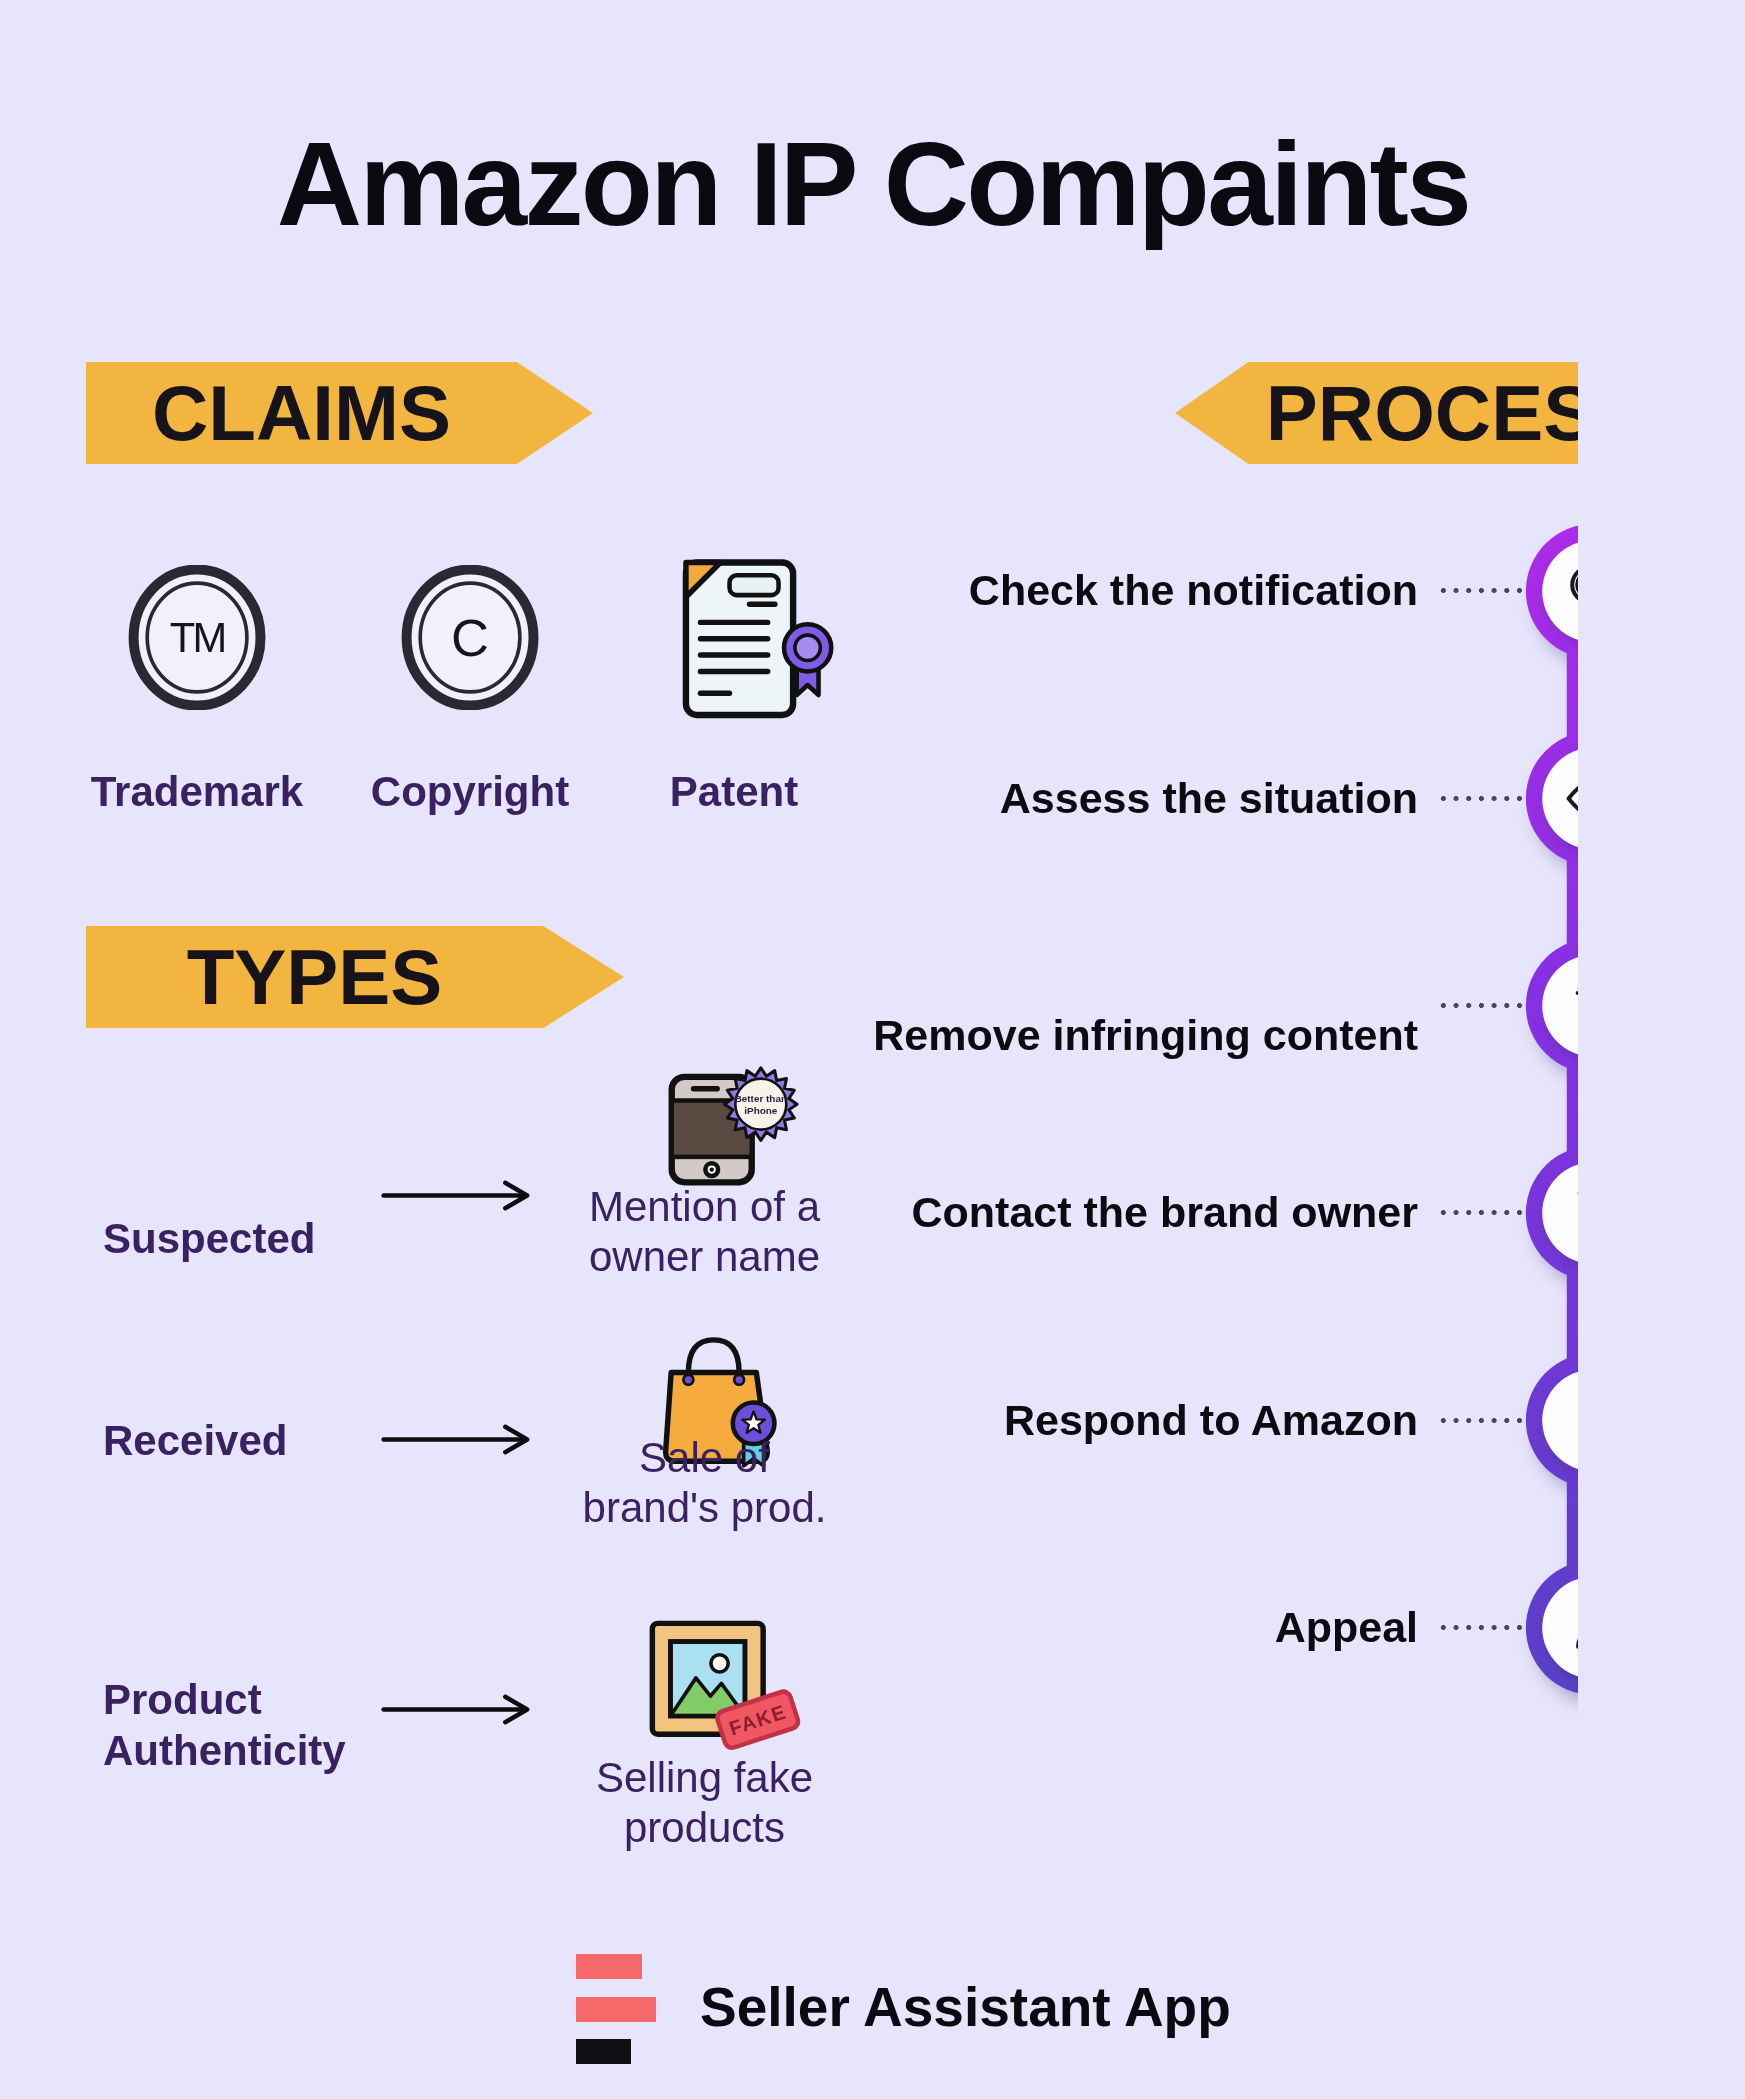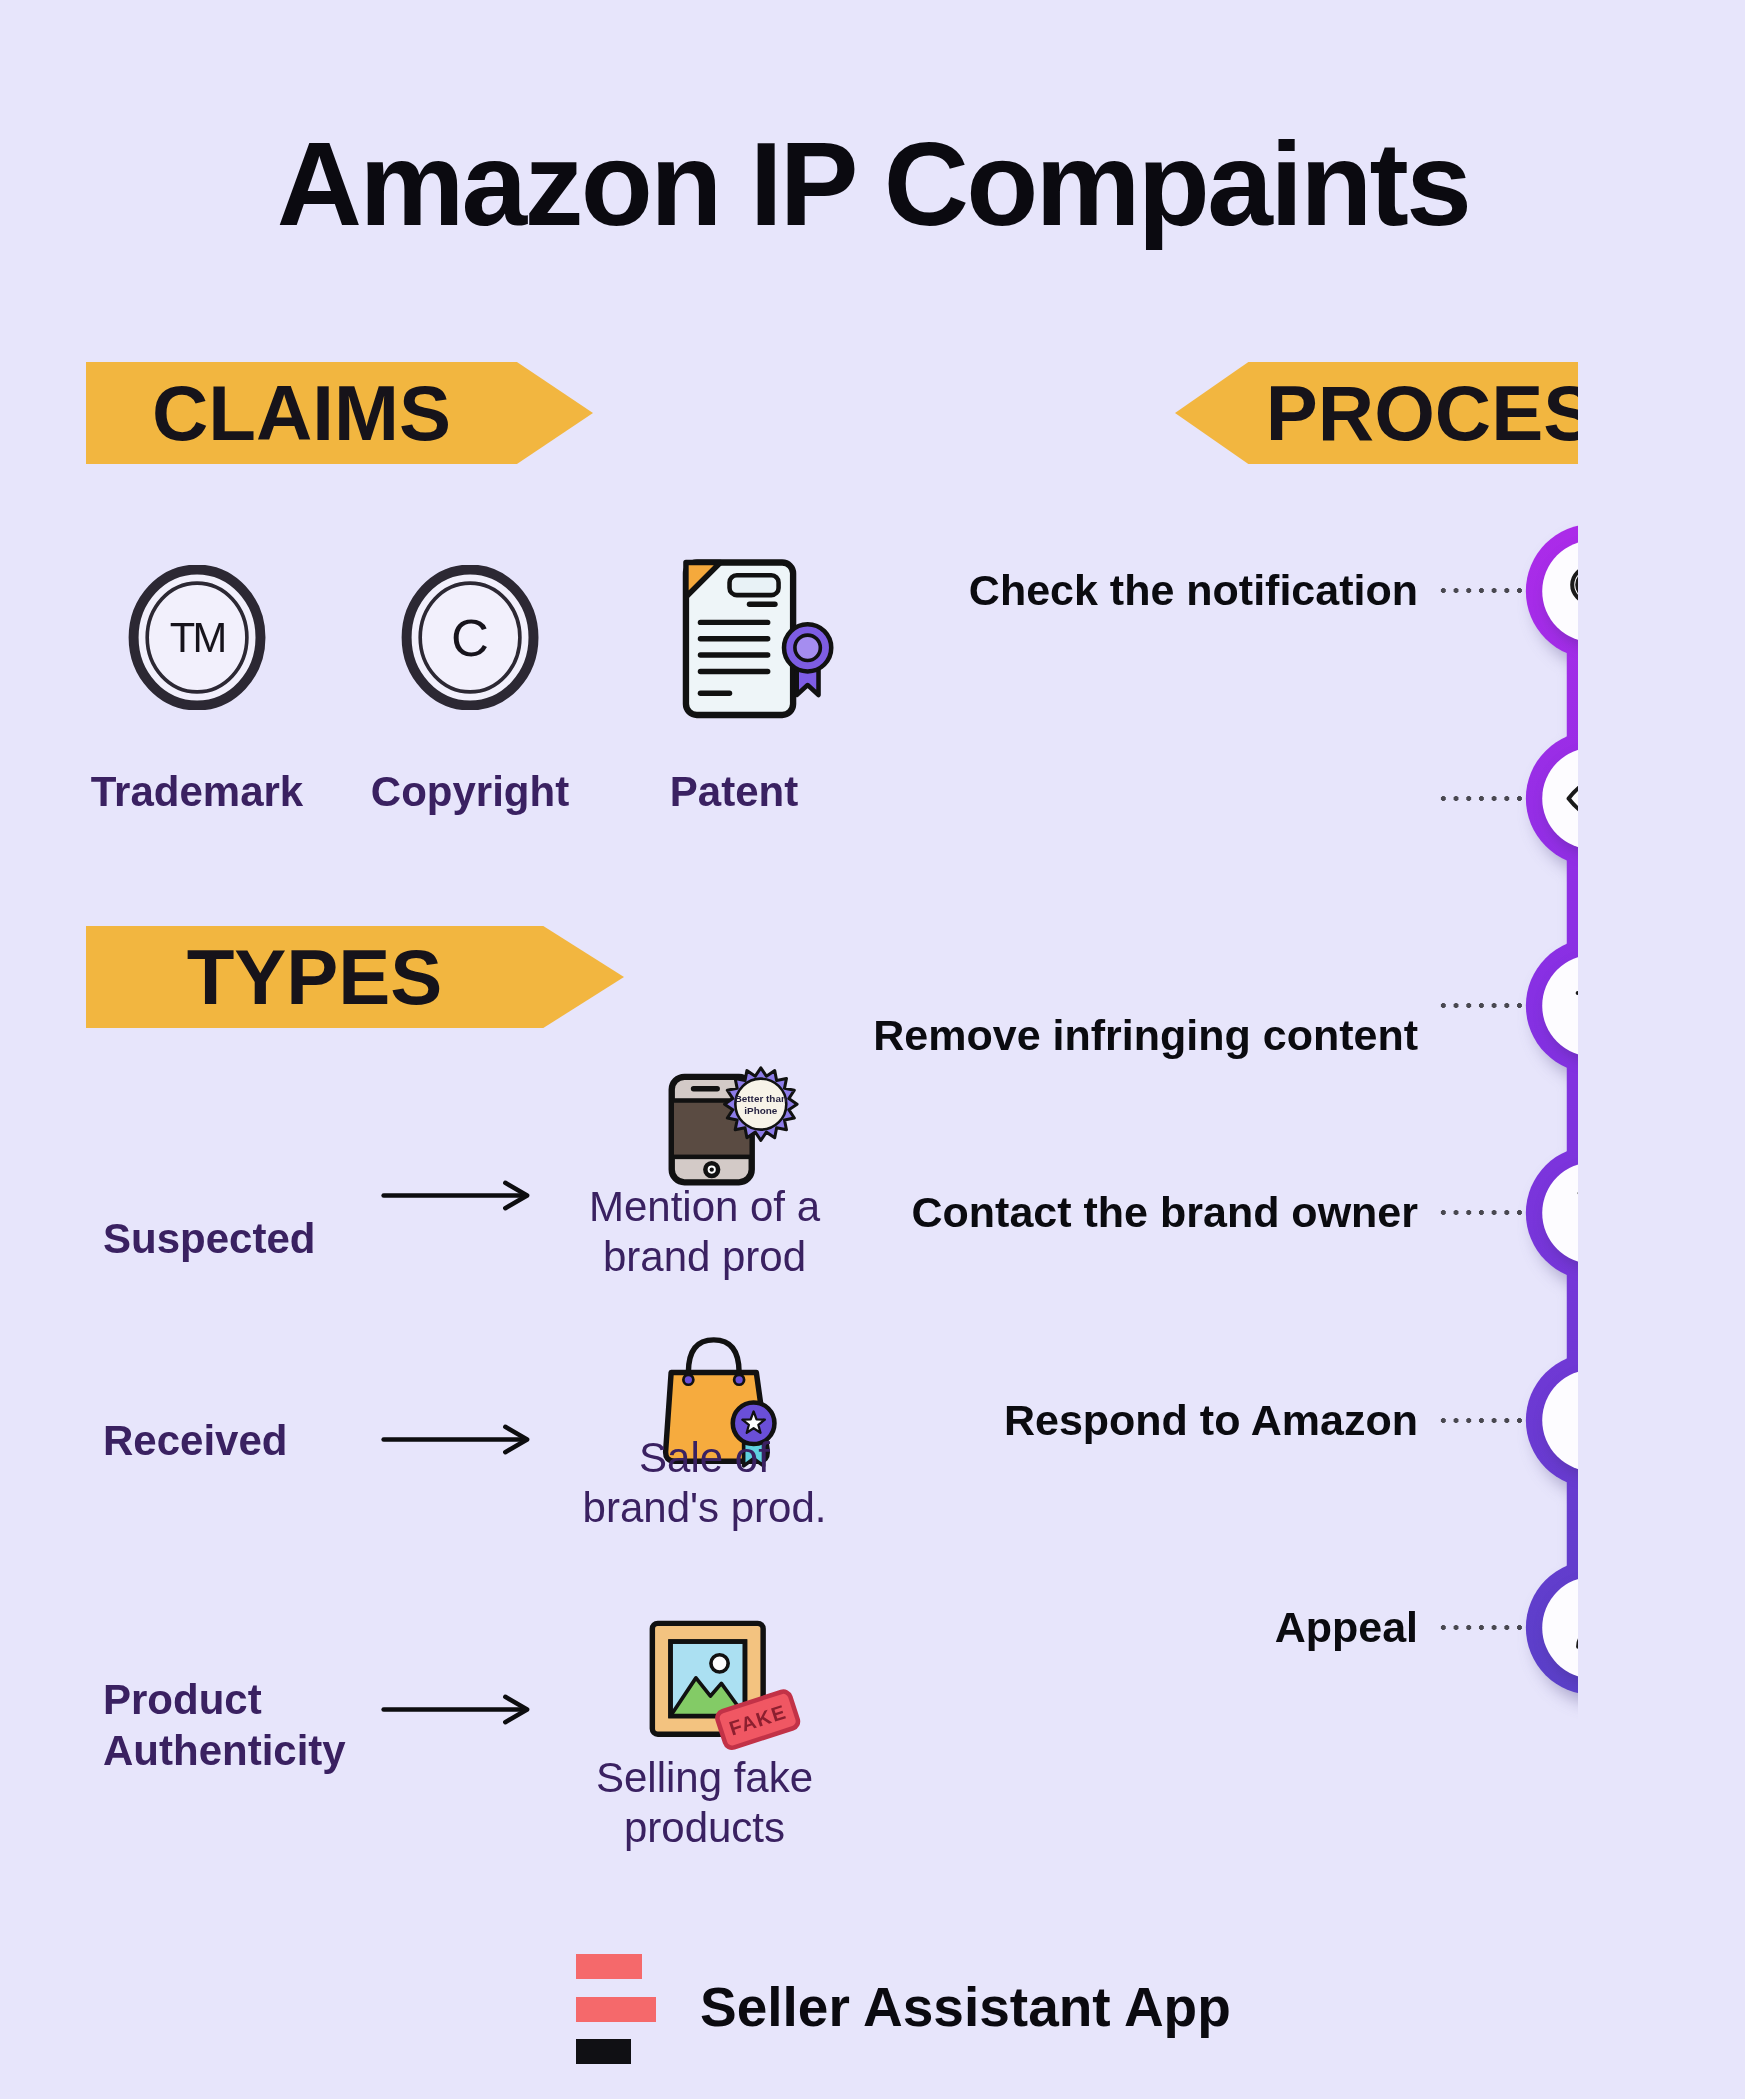--- a/index.html
+++ b/index.html
@@ -154,29 +154,30 @@
     <rect x="38" y="28" width="82" height="82" fill="#abe0f2" stroke="#111" stroke-width="5"></rect>
     <polygon points="38,110 66,68 82,88 94,74 120,110" fill="#83cb66" stroke="#111" stroke-width="4" stroke-linejoin="round"></polygon>
     <circle cx="92" cy="52" r="9.5" fill="#fdfdfd" stroke="#111" stroke-width="4"></circle>
     <rect x="38" y="28" width="82" height="82" fill="none" stroke="#111" stroke-width="5"></rect>
     <g transform="translate(134,114) rotate(-18)">
       <rect x="-42" y="-21" width="84" height="42" rx="8" fill="#f05763" stroke="#c23247" stroke-width="5"></rect>
       <text x="0" y="8" text-anchor="middle" font-size="22" font-weight="700" letter-spacing="1.5" fill="#8c1f2f">FAKE</text>
     </g>
   </svg>
 
-  <div class="type-target type-target-1">Mention of a brand prod</div>
+  <div class="type-target type-target-1">Mention of a owner name</div>
   <div class="type-target type-target-2">Sale of brand's prod.</div>
   <div class="type-target type-target-3">Selling fake products</div>
 
   <div class="banner banner-process">
     <span>PROCESS</span>
   </div>
 
   <div class="process-label pl-1">Check the notification</div>
+  <div class="process-label pl-2">Assess the situation</div>
   <div class="process-label pl-3">Remove infringing content</div>
   <div class="process-label pl-4">Contact the brand owner</div>
   <div class="process-label pl-5">Respond to Amazon</div>
   <div class="process-label pl-6">Appeal</div>
 
   <div class="dots d-1"></div>
   <div class="dots d-2"></div>
   <div class="dots d-3"></div>
   <div class="dots d-4"></div>
   <div class="dots d-5"></div>

